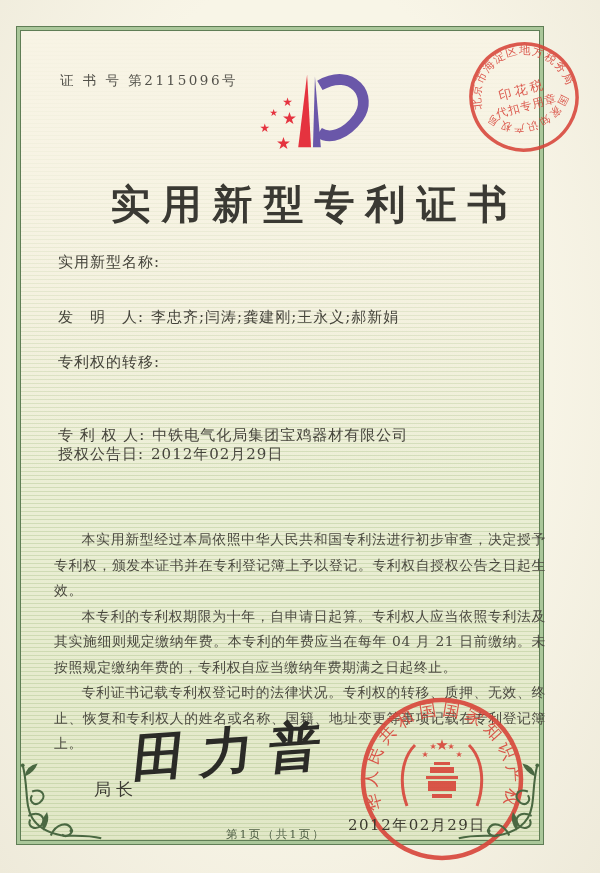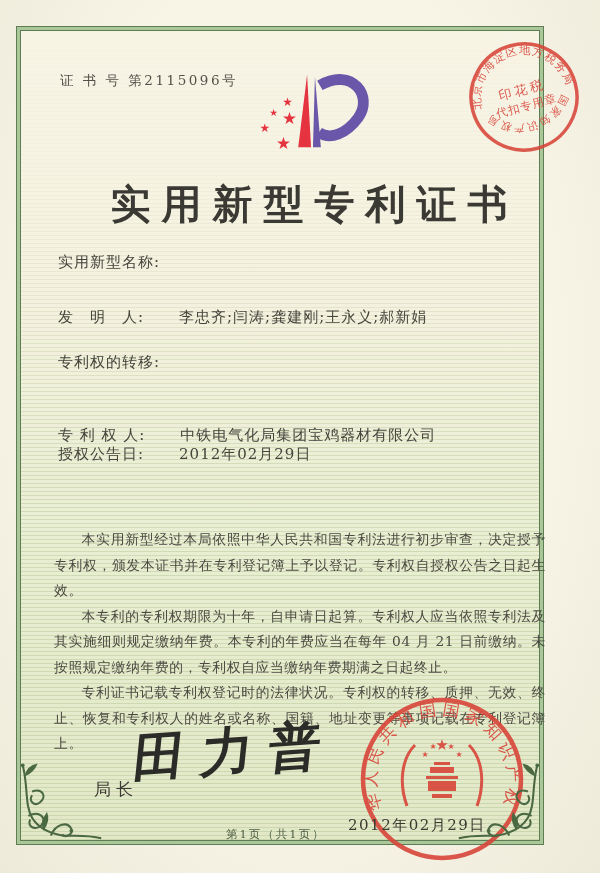--- a/index.html
+++ b/index.html
@@ -27,21 +27,21 @@
     font-size:13.5px; letter-spacing:2.5px; color:#52514a;
   }
   .logo { position:absolute; left:227px; top:24px; width:128px; height:106px; }
   .tax-stamp { position:absolute; left:442px; top:3px; width:122px; height:126px; }
   .page-title {
     position:absolute; left:0; top:146px; width:100%;
     text-align:center; font-size:40px; font-weight:600;
     letter-spacing:11px; color:#3a3933; text-indent:11px;margin-left:29px;
   }
   .fields { position:absolute; left:37px; top:222px; width:480px; }
-  .field-row { display:flex; align-items:flex-start; font-size:15px; color:#45443b;gap:28px; }
+  .field-row { display:flex; align-items:flex-start; font-size:15px; color:#45443b; }
   .field-row.r1{ height:55px; } .field-row.r2{ height:45px; }
   .field-row.r3{ height:45px; } .field-row.r4{ height:45px; }
   .field-row.r5{ height:47px;align-items:flex-end; } .field-row.r6{ height:22px; }
   .field-label { white-space:pre; letter-spacing:1px; }
   .field-value { margin-left:7px; letter-spacing:1px; }
   .body-text {
     position:absolute; left:33px; top:496px; width:492px;
     font-size:13.8px; line-height:25.5px; color:#4b4a40; letter-spacing:0.6px;
     text-align:justify;
   }

